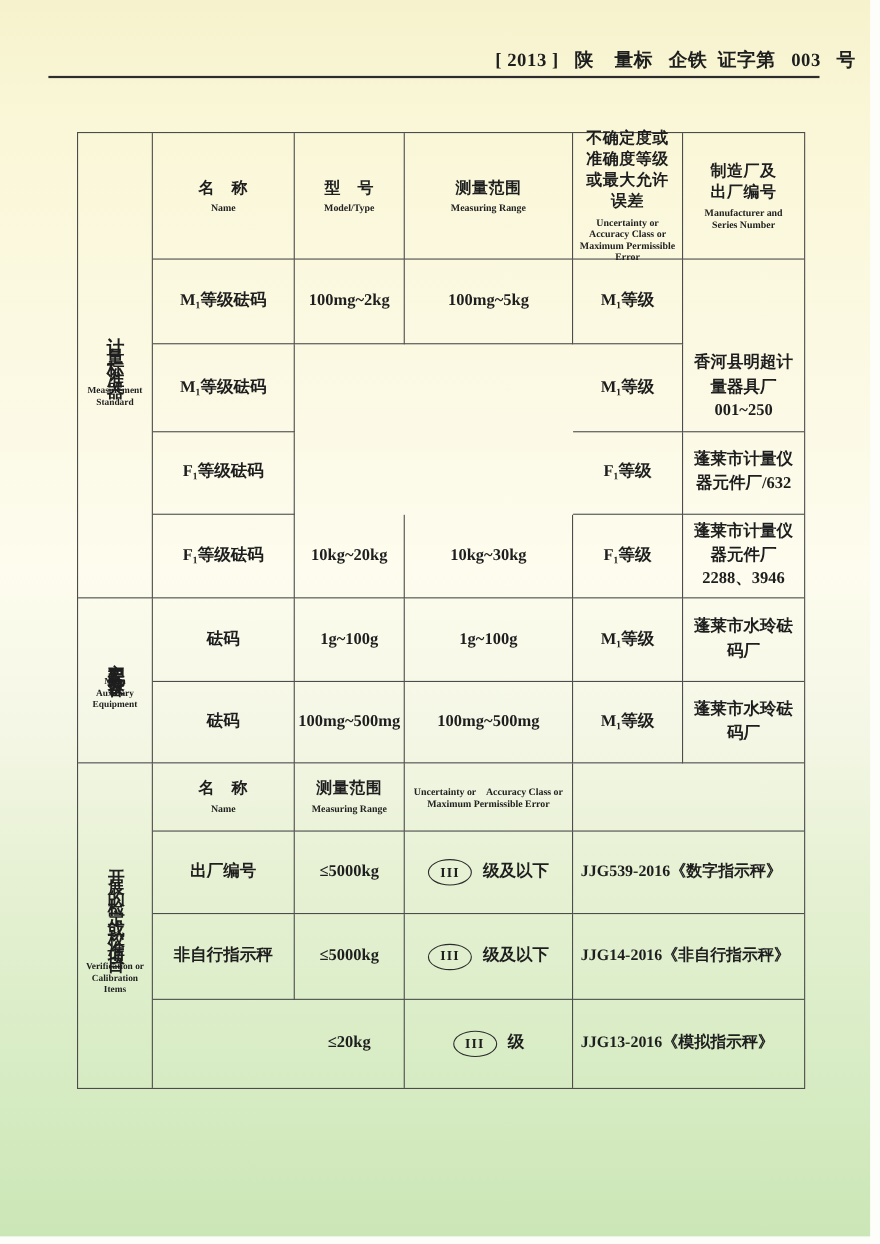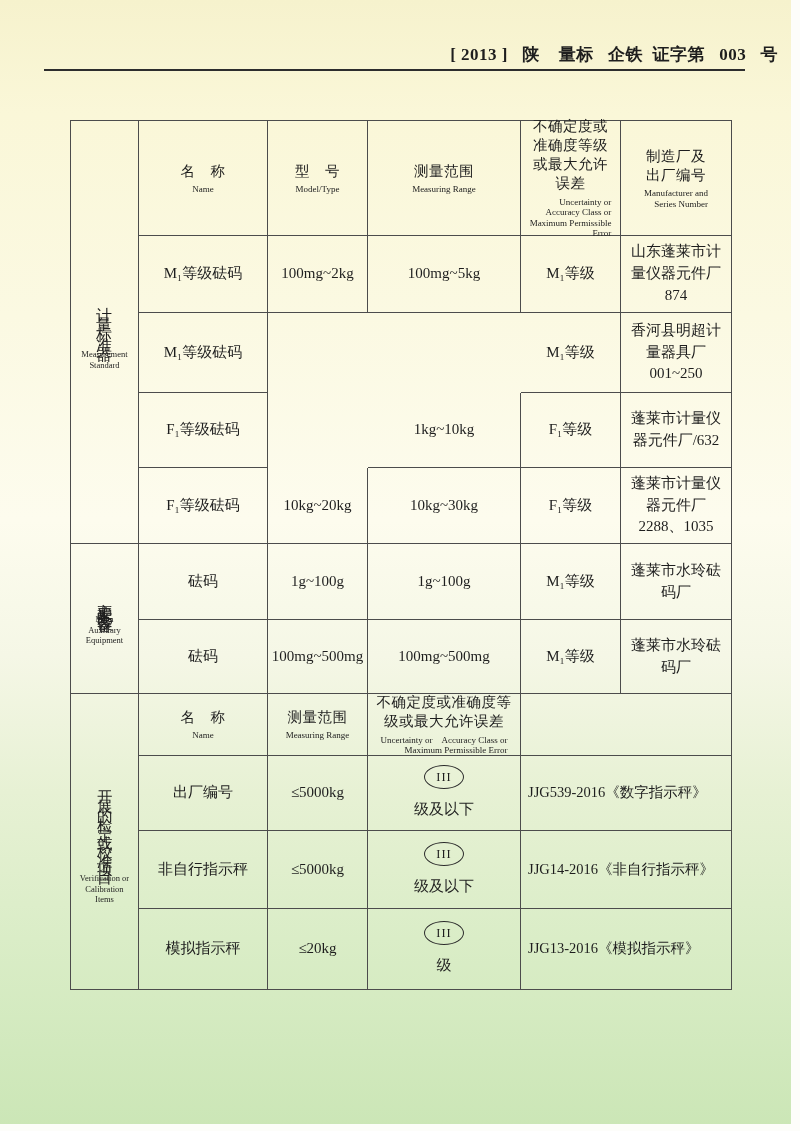--- a/index.html
+++ b/index.html
@@ -13,31 +13,31 @@
   .doc-line{position:absolute;top:43px;left:0;width:742px;text-align:right;
     font-size:17px;font-weight:bold;white-space:pre;letter-spacing:.5px;margin-left:36px;}
   .doc-rule{position:absolute;top:69px;left:44px;width:701px;height:2px;background:#2d2d2d;}
   .grid{position:absolute;left:70px;top:120px;display:grid;
     grid-template-columns:68px 129px 100px 153px 100px 110px;
     grid-template-rows:115px 77px 80px 75px 76px 76px 74px 62px 75px 78px 80px;
     border:1px solid #4c4c4c;}
   .c{border-right:1px solid #4c4c4c;border-bottom:1px solid #4c4c4c;
     display:flex;flex-direction:column;align-items:center;justify-content:center;
     text-align:center;white-space:pre-line;font-size:15px;line-height:1.45;
-    padding:3px 5px;box-sizing:border-box;}
+    padding:3px 5px;box-sizing:border-box;font-weight:bold;}
   .nr{border-right:none;}
   .nb{border-bottom:none;}
   .h-cn{font-size:14.5px;line-height:1.32;letter-spacing:.5px;white-space:pre-line;}
-  .h-en{font-size:9px;line-height:1.18;margin-top:3px;color:#222;white-space:pre-line;text-align:right;}
+  .h-en{font-size:9px;line-height:1.18;margin-top:3px;color:#222;white-space:pre-line;}
   .vcell{padding:2px;}
   .v-cn{writing-mode:vertical-rl;text-orientation:upright;font-size:16px;letter-spacing:10px;}
   .v-cn.tight{font-size:15.5px;letter-spacing:3px;}
   .v-cn.mid{font-size:15.5px;letter-spacing:9px;}
   .v-en{font-size:8.5px;line-height:1.25;margin-top:5px;white-space:pre-line;}
-  .acc-row{flex-direction:column;gap:10px;}
+  .acc-row{flex-direction:row;gap:10px;}
   .oval{display:inline-flex;align-items:center;justify-content:center;
     width:38px;height:22px;border:1.4px solid #2c2c2c;border-radius:50%;
     font-size:12.5px;letter-spacing:1px;flex:none;}
   .reg{flex-direction:row;justify-content:flex-start;text-align:left;
     padding-left:7px;font-size:14.5px;}
 </style>
 </head>
 <body>
 
 <div class="page">
@@ -91,39 +91,36 @@
       <div class="h-cn">制造厂及
 出厂编号</div>
       <div class="h-en">Manufacturer and
 Series Number</div>
     </div>
 
     <div class="c" style="grid-area:2/2/3/3">M₁等级砝码</div>
     <div class="c" style="grid-area:2/3/3/4">100mg~2kg</div>
     <div class="c" style="grid-area:2/4/3/5">100mg~5kg</div>
     <div class="c" style="grid-area:2/5/3/6">M₁等级</div>
-    <div class="c nr" style="grid-area:2/6/3/7">山东蓬莱市计量仪器元件厂
-874</div>
 
     <div class="c" style="grid-area:3/2/4/3">M₁等级砝码</div>
     <div class="c" style="grid-area:3/5/4/6">M₁等级</div>
     <div class="c nr" style="grid-area:3/6/4/7">香河县明超计量器具厂
 001~250</div>
 
     <div class="c" style="grid-area:4/2/5/3">F₁等级砝码</div>
-    <div class="c" style="grid-area:4/4/5/5">1kg~10kg</div>
     <div class="c" style="grid-area:4/5/5/6">F₁等级</div>
     <div class="c nr" style="grid-area:4/6/5/7">蓬莱市计量仪器元件厂/632</div>
 
     <div class="c" style="grid-area:5/2/6/3">F₁等级砝码</div>
     <div class="c" style="grid-area:5/3/6/4">10kg~20kg</div>
     <div class="c" style="grid-area:5/4/6/5">10kg~30kg</div>
     <div class="c" style="grid-area:5/5/6/6">F₁等级</div>
     <div class="c nr" style="grid-area:5/6/6/7">蓬莱市计量仪器元件厂
-2288、1035</div>
+2288、3946</div>
 
     <div class="c" style="grid-area:6/2/7/3">砝码</div>
     <div class="c" style="grid-area:6/3/7/4">1g~100g</div>
     <div class="c" style="grid-area:6/4/7/5">1g~100g</div>
     <div class="c" style="grid-area:6/5/7/6">M₁等级</div>
     <div class="c nr" style="grid-area:6/6/7/7">蓬莱市水玲砝码厂</div>
 
     <div class="c" style="grid-area:7/2/8/3">砝码</div>
     <div class="c" style="grid-area:7/3/8/4">100mg~500mg</div>
     <div class="c" style="grid-area:7/4/8/5">100mg~500mg</div>
@@ -132,22 +129,20 @@
 
     <div class="c" style="grid-area:8/2/9/3">
       <div class="h-cn">名　称</div>
       <div class="h-en">Name</div>
     </div>
     <div class="c" style="grid-area:8/3/9/4">
       <div class="h-cn">测量范围</div>
       <div class="h-en">Measuring Range</div>
     </div>
     <div class="c" style="grid-area:8/4/9/5">
-      <div class="h-cn">不确定度或准确度等
-级或最大允许误差</div>
       <div class="h-en">Uncertainty or　Accuracy Class or
 Maximum Permissible Error</div>
     </div>
     <div class="c nr" style="grid-area:8/5/9/7">
     </div>
 
     <div class="c" style="grid-area:9/2/10/3">出厂编号</div>
     <div class="c" style="grid-area:9/3/10/4">≤5000kg</div>
     <div class="c acc-row" style="grid-area:9/4/10/5">
       <span class="oval">III</span>
@@ -156,21 +151,20 @@
     <div class="c reg nr" style="grid-area:9/5/10/7">JJG539-2016《数字指示秤》</div>
 
     <div class="c" style="grid-area:10/2/11/3">非自行指示秤</div>
     <div class="c" style="grid-area:10/3/11/4">≤5000kg</div>
     <div class="c acc-row" style="grid-area:10/4/11/5">
       <span class="oval">III</span>
       <span>级及以下</span>
     </div>
     <div class="c reg nr" style="grid-area:10/5/11/7">JJG14-2016《非自行指示秤》</div>
 
-    <div class="c nb" style="grid-area:11/2/12/3">模拟指示秤</div>
     <div class="c nb" style="grid-area:11/3/12/4">≤20kg</div>
     <div class="c acc-row nb" style="grid-area:11/4/12/5">
       <span class="oval">III</span>
       <span>级</span>
     </div>
     <div class="c reg nr nb" style="grid-area:11/5/12/7">JJG13-2016《模拟指示秤》</div>
 
   </div>
 
   <div class="edge-r"></div>

